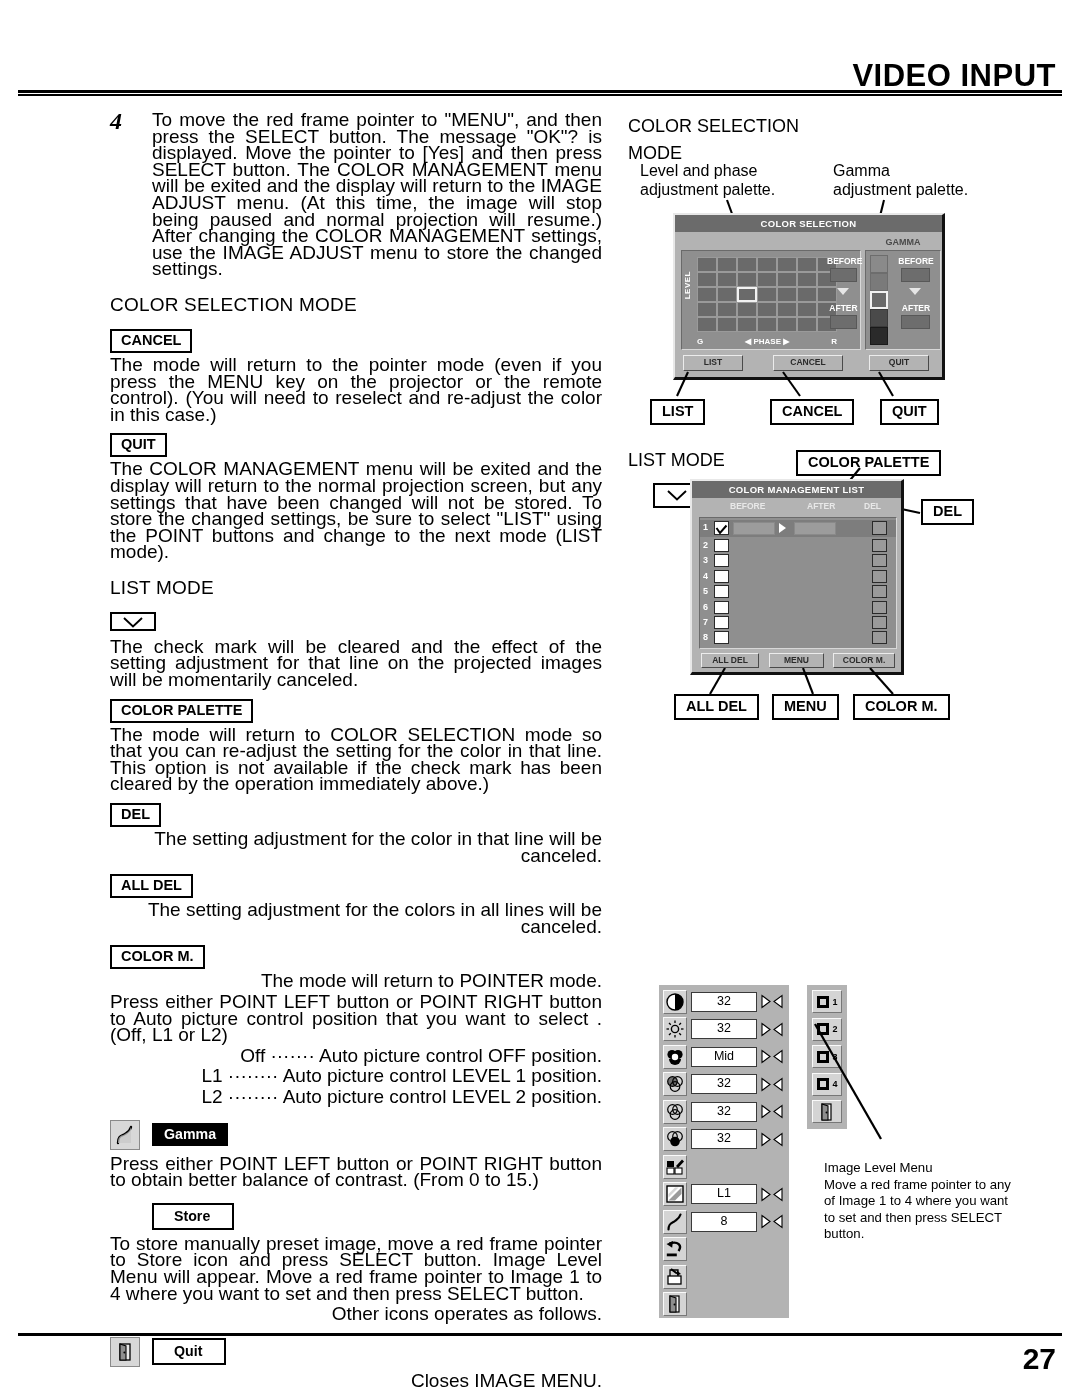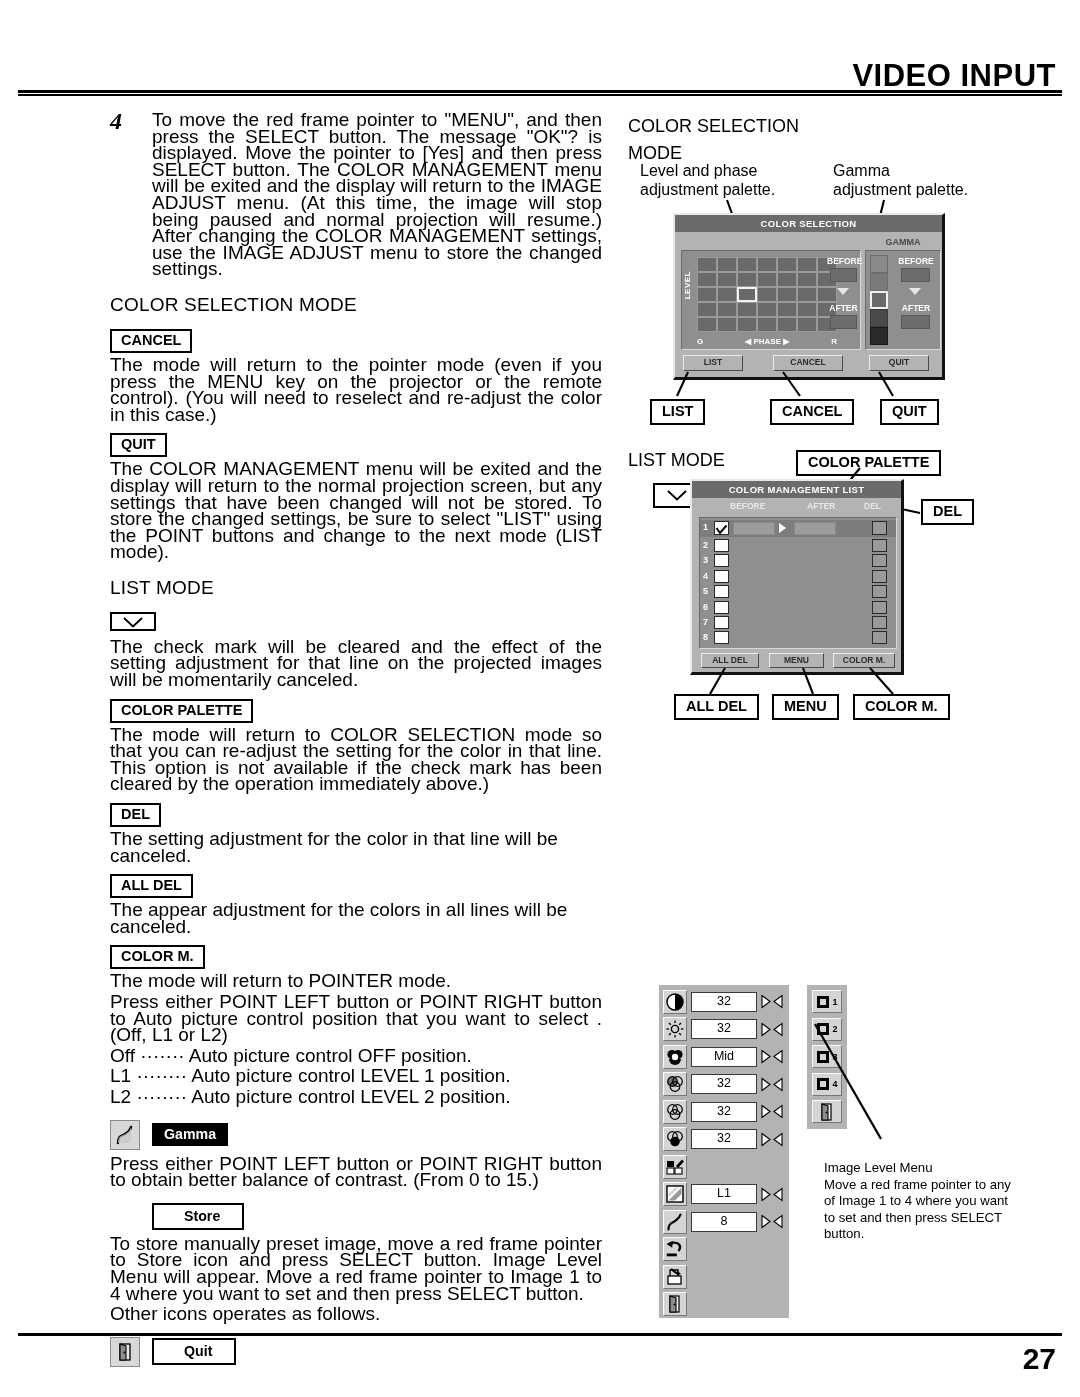--- a/index.html
+++ b/index.html
@@ -39,21 +39,21 @@
   .step-num {
     position:absolute; left:0; top:-4px;
     font-size:24px; font-weight:bold; font-style:italic;
     font-family:"Liberation Serif", serif;
   }
   p.body {
     margin:0 8px 4px 0;
     font-size:19px; line-height:16.6px;
     text-align:justify;
   }
-  p.body.nojust { text-align:left; }
+  p.body.nojust { text-align:right; }
   h2.section {
     font-size:19px; font-weight:normal; letter-spacing:.2px;
     margin:16px 0 7px 0;
   }
   .keybox {
     display:inline-block;
     border:2.2px solid #000;
     padding:2px 9px 3px 9px;
     font-size:14.5px; font-weight:bold;
     margin:6px 0 4px 0;
@@ -74,21 +74,21 @@
   .blacklabel {
     background:#000; color:#fff;
     font-size:14.2px; font-weight:bold;
     padding:3px 12px 4px 12px;
     margin-left:12px;
     line-height:16px;
   }
   .outlabel {
     border:2.2px solid #000; color:#000;
     font-size:14.2px; font-weight:bold;
-    padding:3px 22px 4px 30px;
+    padding:3px 22px 4px 20px;
     margin-left:12px;
     line-height:16px; background:#fff;
   }
   .spacer-icon { width:30px; flex:0 0 auto; }
 
   
   #right-col { position:absolute; left:628px; top:116px; width:440px; }
   .rc-title { font-size:18px; line-height:21px; margin:0 0 6px 0; }
   .callout { font-size:16px; line-height:18.5px; }
 
@@ -210,21 +210,21 @@
   </div>
   <p class="body">The check mark will be cleared and the effect of the setting adjustment for that line on the projected images will be momentarily canceled.</p>
 
   <div class="keybox">COLOR PALETTE</div>
   <p class="body">The mode will return to COLOR SELECTION mode so that you can re-adjust the setting for the color in that line. This option is not available if the check mark has been cleared by the operation immediately above.)</p>
 
   <div class="keybox">DEL</div>
   <p class="body nojust">The setting adjustment for the color in that line will be canceled.</p>
 
   <div class="keybox">ALL DEL</div>
-  <p class="body nojust">The appear adjustment for the colors in all lines will be canceled.</p>
+  <p class="body nojust">The setting adjustment for the colors in all lines will be canceled.</p>
 
   <div class="keybox">COLOR M.</div>
   <p class="body nojust">The mode will return to POINTER mode.</p>
 
   
   <p class="body">Press either POINT LEFT button or POINT RIGHT button to Auto picture control position that you want to select . (Off, L1 or L2)</p>
   <p class="body nojust">Off ······· Auto picture control OFF position.</p>
   <p class="body nojust">L1 ········ Auto picture control LEVEL 1 position.</p>
   <p class="body nojust">L2 ········ Auto picture control LEVEL 2 position.</p>
 
@@ -254,20 +254,21 @@
   <div class="icon-row">
     <div class="sq-icon">
       <svg width="20" height="20" viewBox="0 0 20 20">
         <rect x="5" y="2" width="10" height="16" fill="#e8e8e8" stroke="#000" stroke-width="1.3"></rect>
         <polygon points="5,2 11,4 11,18 5,18" fill="#8e8e8e" stroke="#000" stroke-width="1.1"></polygon>
         <circle cx="9.4" cy="10.5" r="1" fill="#000"></circle>
       </svg>
     </div>
     <div class="outlabel">Quit</div>
   </div>
+  <p class="body nojust">Closes IMAGE MENU.</p>
 </div>
 
 <div id="right-col">
   <div class="rc-title">COLOR SELECTION</div>
   <div class="rc-title">MODE</div>
 </div>
 
 <div style="position:absolute;left:640px;top:162px;">
   <div class="callout">Level and phase</div>
   <div class="callout">adjustment palette.</div>

